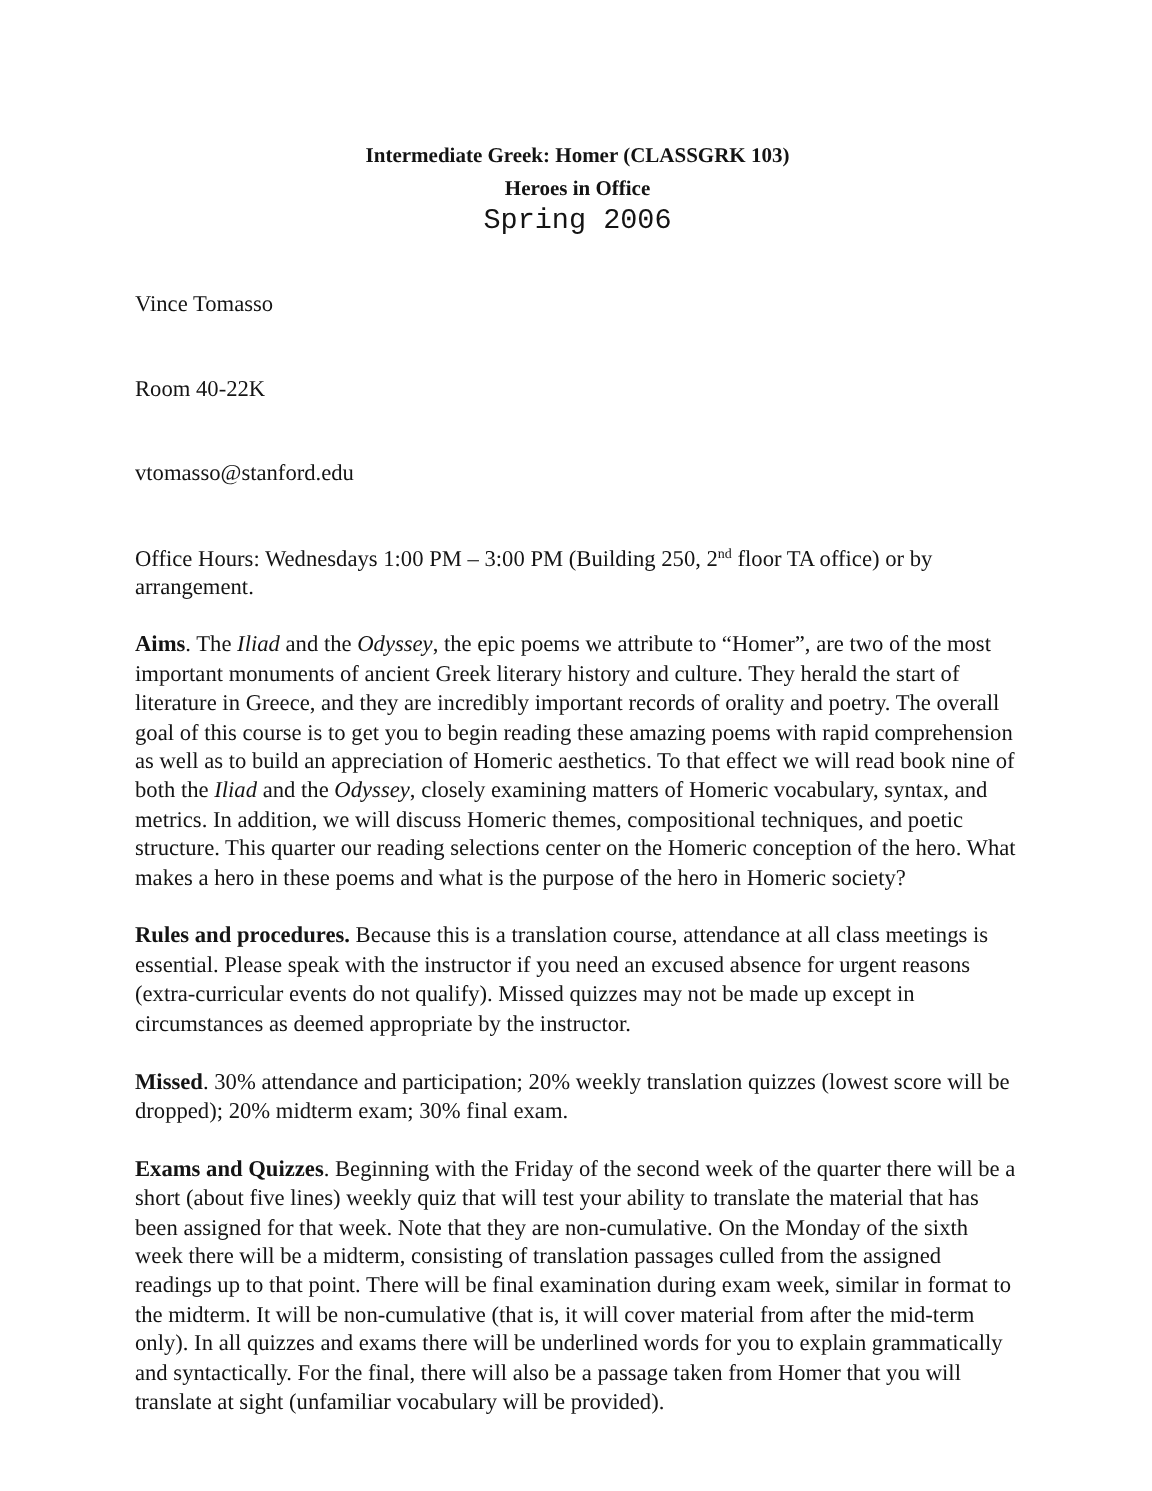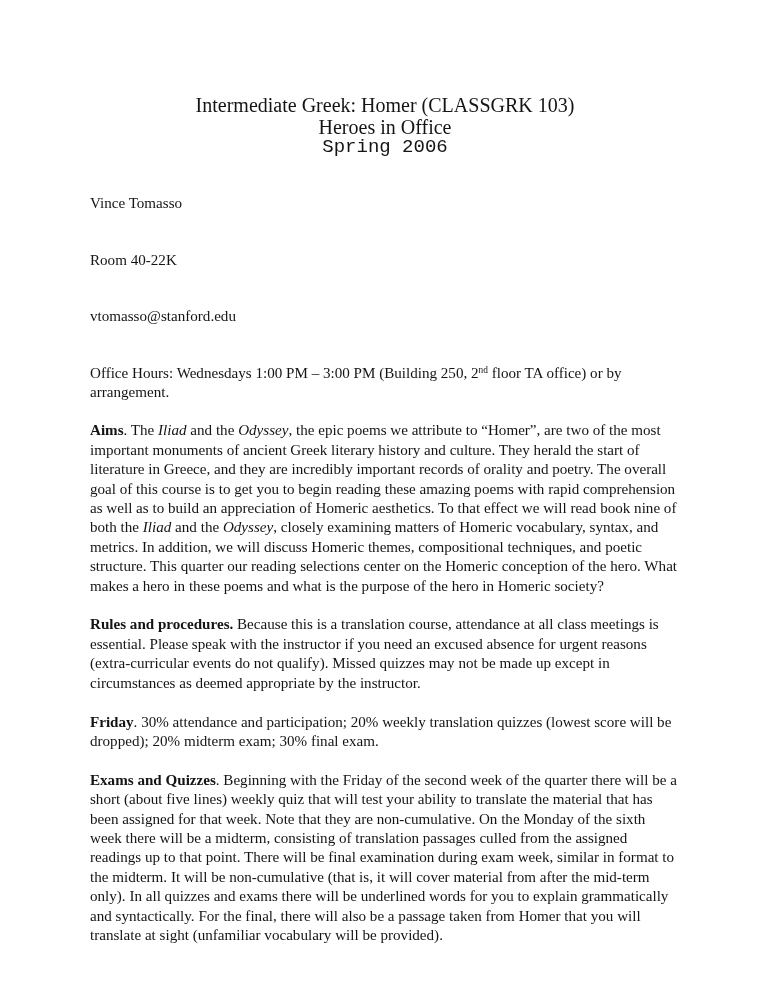--- a/index.html
+++ b/index.html
@@ -19,22 +19,22 @@
     width: 768px;
     height: 994px;
     padding: 94px 88px 40px 90px;
     background: #ffffff;
   }
   .doc-header {
     text-align: center;
     margin-bottom: 9px;
   }
   .title {
-    font-weight: normal;
-    font-size: 20px;
+    font-weight: bold;
+    font-size: 14px;
     line-height: 22px;
   }
   .term {
     font-size: 19px;
     line-height: 19.4px;
     font-family: Liberation Mono, monospace;
   }
   .contact {
     margin-bottom: 19px;
   }
@@ -74,16 +74,16 @@
 
   <div class="contact">
     <div class="line"><span>Vince Tomasso</span></div>
     <div class="line"><span>Room 40-22K</span></div>
     <div class="line"><span>vtomasso@stanford.edu</span></div>
     <div class="line"><span>Office Hours: Wednesdays 1:00 PM – 3:00 PM (Building 250, 2</span><sup class="run-sup">nd</sup><span> floor TA office) or by arrangement.</span></div>
   </div>
 
   <p class="para"><span class="run-b">Aims</span><span>. The </span><span class="run-i">Iliad</span><span> and the </span><span class="run-i">Odyssey</span><span>, the epic poems we attribute to “Homer”, are two of the most important monuments of ancient Greek literary history and culture. They herald the start of literature in Greece, and they are incredibly important records of orality and poetry. The overall goal of this course is to get you to begin reading these amazing poems with rapid comprehension as well as to build an appreciation of Homeric aesthetics. To that effect we will read book nine of both the </span><span class="run-i">Iliad</span><span> and the </span><span class="run-i">Odyssey</span><span>, closely examining matters of Homeric vocabulary, syntax, and metrics. In addition, we will discuss Homeric themes, compositional techniques, and poetic structure. This quarter our reading selections center on the Homeric conception of the hero. What makes a hero in these poems and what is the purpose of the hero in Homeric society?</span></p>
   <p class="para"><span class="run-b">Rules and procedures.</span><span> Because this is a translation course, attendance at all class meetings is essential. Please speak with the instructor if you need an excused absence for urgent reasons (extra-curricular events do not qualify). Missed quizzes may not be made up except in circumstances as deemed appropriate by the instructor.</span></p>
-  <p class="para"><span class="run-b">Friday</span><span>. 30% attendance and participation; 20% weekly translation quizzes (lowest score will be dropped); 20% midterm exam; 30% final exam.</span></p>
+  <p class="para"><span class="run-b">Missed</span><span>. 30% attendance and participation; 20% weekly translation quizzes (lowest score will be dropped); 20% midterm exam; 30% final exam.</span></p>
   <p class="para"><span class="run-b">Exams and Quizzes</span><span>. Beginning with the Friday of the second week of the quarter there will be a short (about five lines) weekly quiz that will test your ability to translate the material that has been assigned for that week. Note that they are non-cumulative. On the Monday of the sixth week there will be a midterm, consisting of translation passages culled from the assigned readings up to that point. There will be final examination during exam week, similar in format to the midterm. It will be non-cumulative (that is, it will cover material from after the mid-term only). In all quizzes and exams there will be underlined words for you to explain grammatically and syntactically. For the final, there will also be a passage taken from Homer that you will translate at sight (unfamiliar vocabulary will be provided).</span></p>
 
 </div>
 
 </body></html>

